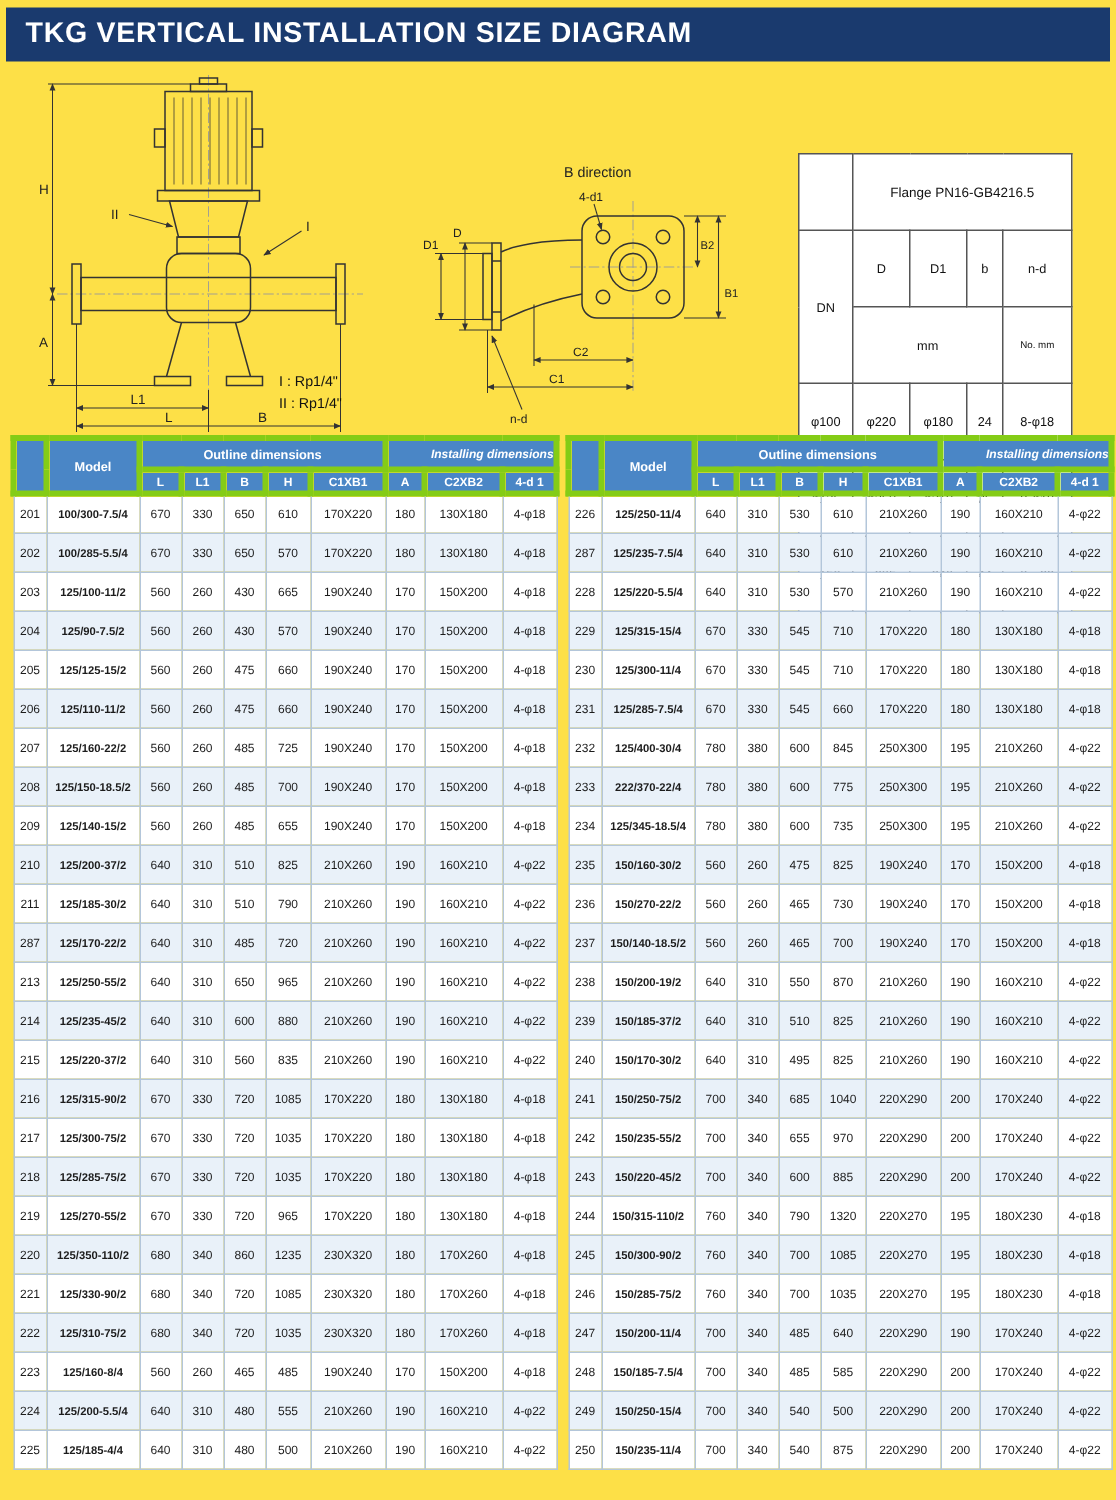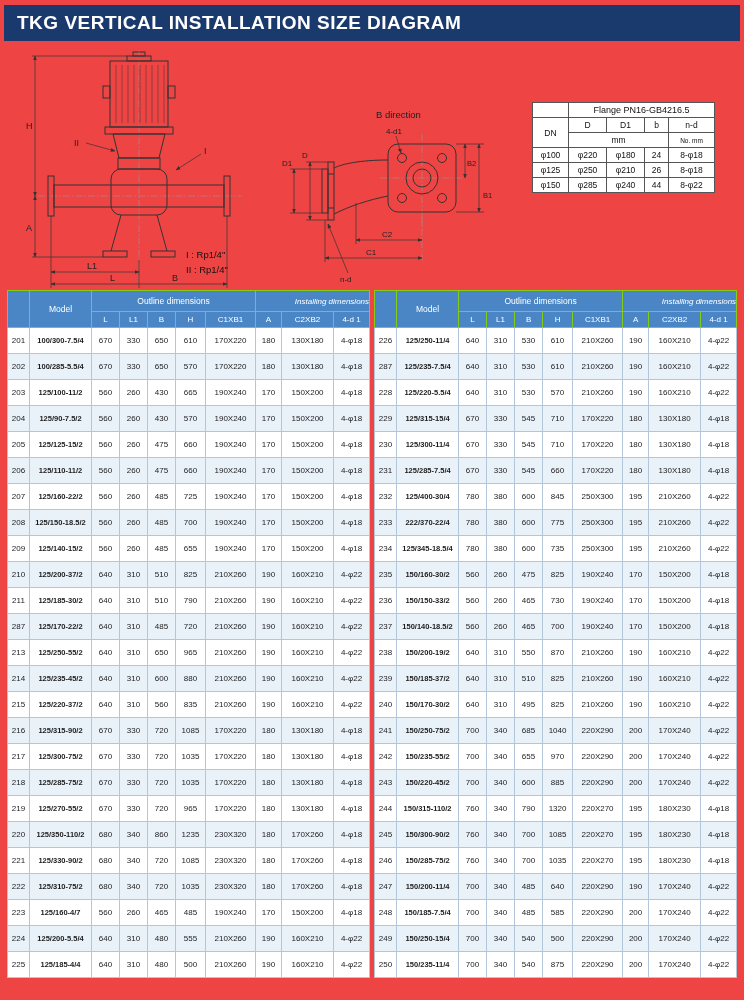--- a/index.html
+++ b/index.html
@@ -1,43 +1,43 @@
 <!DOCTYPE html>
 <html><head>
 <meta charset="utf-8">
 <style>
   * { box-sizing: border-box; margin: 0; padding: 0; }
   html, body { width: 744px; background: #fff; font-family: "Liberation Sans", sans-serif; }
-  .page { position: relative; width: 744px; height: 1000px; background: #ef4444; overflow: hidden; }
+  .page { position: relative; width: 744px; height: 1000px; background: #fde047; overflow: hidden; }
 
   
   .banner { position: absolute; left: 4px; top: 5px; right: 4px; height: 36px;
             background: #1a3a6e; display: flex; align-items: center; padding-left: 13px; }
   .banner h1 { color: #fff; font-size: 19px; font-weight: bold; letter-spacing: .5px; }
 
   
   .diagrams { position: absolute; left: 0; top: 44px; width: 744px; height: 248px; }
   svg.pump  { position: absolute; left: 24px; top: 4px; }
   svg.bdir  { position: absolute; left: 256px; top: 62px; }
   svg text  { font-family: "Liberation Sans", sans-serif; }
 
   table.flange { position: absolute; left: 532px; top: 58px; border-collapse: collapse;
                  font-size: 8.5px; color: #111; background: #fff; }
-  table.flange td { border: 1px solid #555; text-align: center; padding: 2px 1px; height: 13px; }
+  table.flange td { border: 1px solid #555; text-align: center; padding: 20px 1px; height: 13px; }
   table.flange .ftitle { font-size: 9px; }
   table.flange .small { font-size: 6.5px; }
 
   .notes { position: absolute; left: 186px; top: 204px; font-size: 9.5px; color: #111; line-height: 1.55; }
 
   
   .tables { position: absolute; left: 7px; top: 290px; width: 730px; display: flex; gap: 4px; }
   table.spec { border-collapse: collapse; table-layout: fixed; width: 363px;
                font-size: 8px; color: #1c1c1c; border: 1px solid #7e99b5; }
-  table.spec th { background: #4a86c6; color: #fff; border: 1px solid #84cc16;
-                  font-weight: normal; font-size: 8.5px; overflow: hidden; }
+  table.spec th { background: #4a86c6; color: #fff; border: 4px solid #84cc16;
+                  font-weight: bold; font-size: 8.5px; overflow: hidden; }
   table.spec thead tr:first-child th { height: 21px; }
   table.spec thead tr:last-child th  { height: 16px; font-size: 8px; }
   table.spec th.grp-install { font-style: italic; font-size: 8px; text-align: right; }
   table.spec td { border: 1px solid #b3c6da; text-align: center; height: 26px;
                   padding: 0 1px; overflow: hidden; white-space: nowrap; background: #fff; }
   table.spec tbody tr:nth-child(even) td { background: #e9f1f9; }
   table.spec td:nth-child(2) { font-size: 7.5px; font-weight: bold; }
 </style>
 </head>
 <body>
@@ -520,21 +520,21 @@
             <td>340</td>
             <td>720</td>
             <td>1035</td>
             <td>230X320</td>
             <td>180</td>
             <td>170X260</td>
             <td>4-φ18</td>
           </tr>
           <tr>
             <td>223</td>
-            <td>125/160-4/7</td>
+            <td>125/160-8/4</td>
             <td>560</td>
             <td>260</td>
             <td>465</td>
             <td>485</td>
             <td>190X240</td>
             <td>170</td>
             <td>150X200</td>
             <td>4-φ18</td>
           </tr>
           <tr>
@@ -711,21 +711,21 @@
             <td>260</td>
             <td>475</td>
             <td>825</td>
             <td>190X240</td>
             <td>170</td>
             <td>150X200</td>
             <td>4-φ18</td>
           </tr>
           <tr>
             <td>236</td>
-            <td>150/150-33/2</td>
+            <td>150/270-22/2</td>
             <td>560</td>
             <td>260</td>
             <td>465</td>
             <td>730</td>
             <td>190X240</td>
             <td>170</td>
             <td>150X200</td>
             <td>4-φ18</td>
           </tr>
           <tr>

